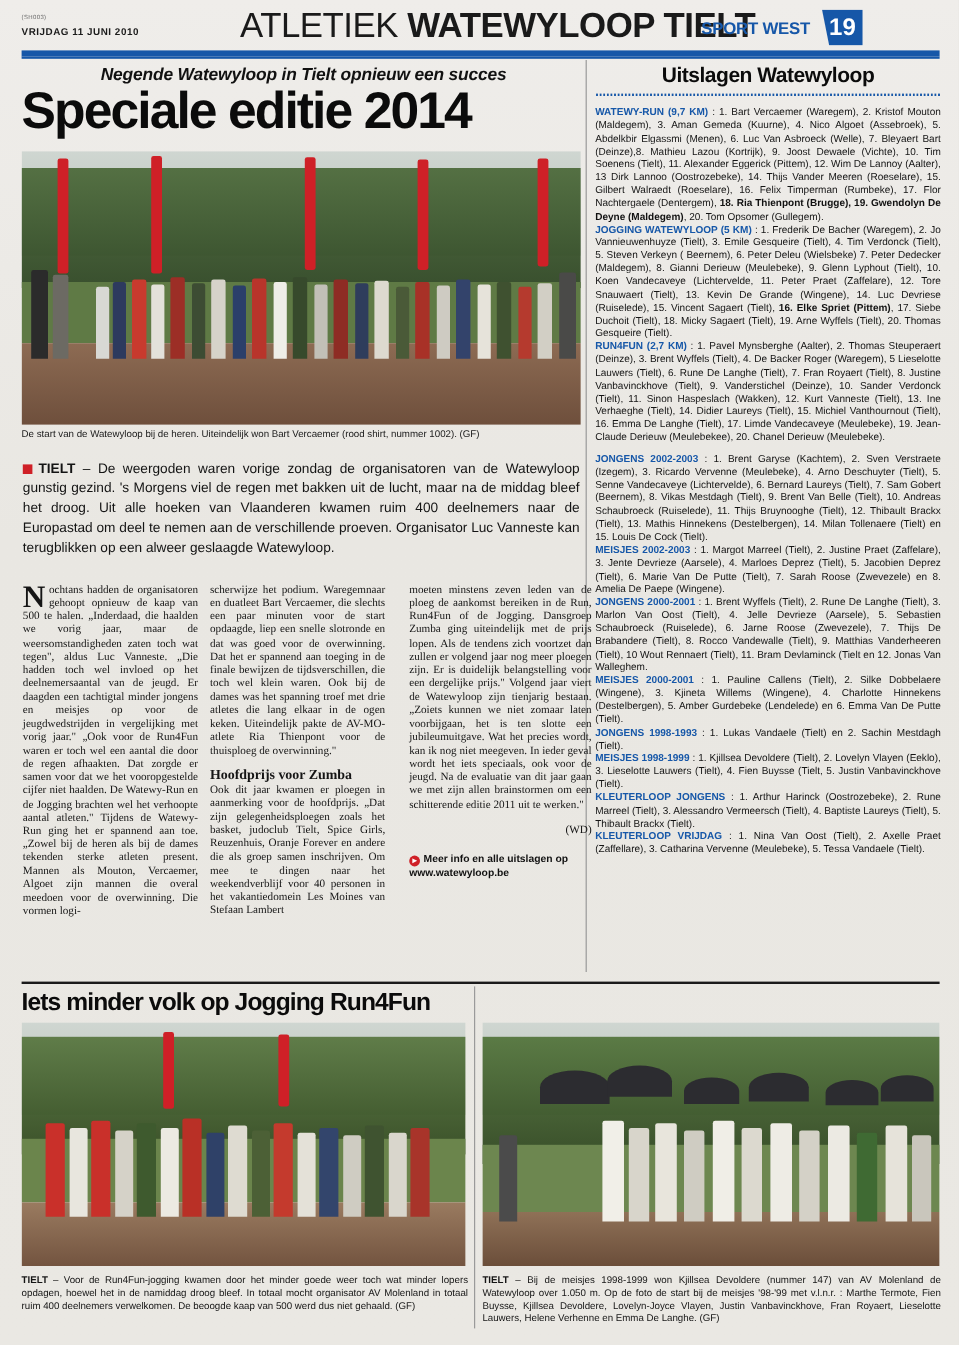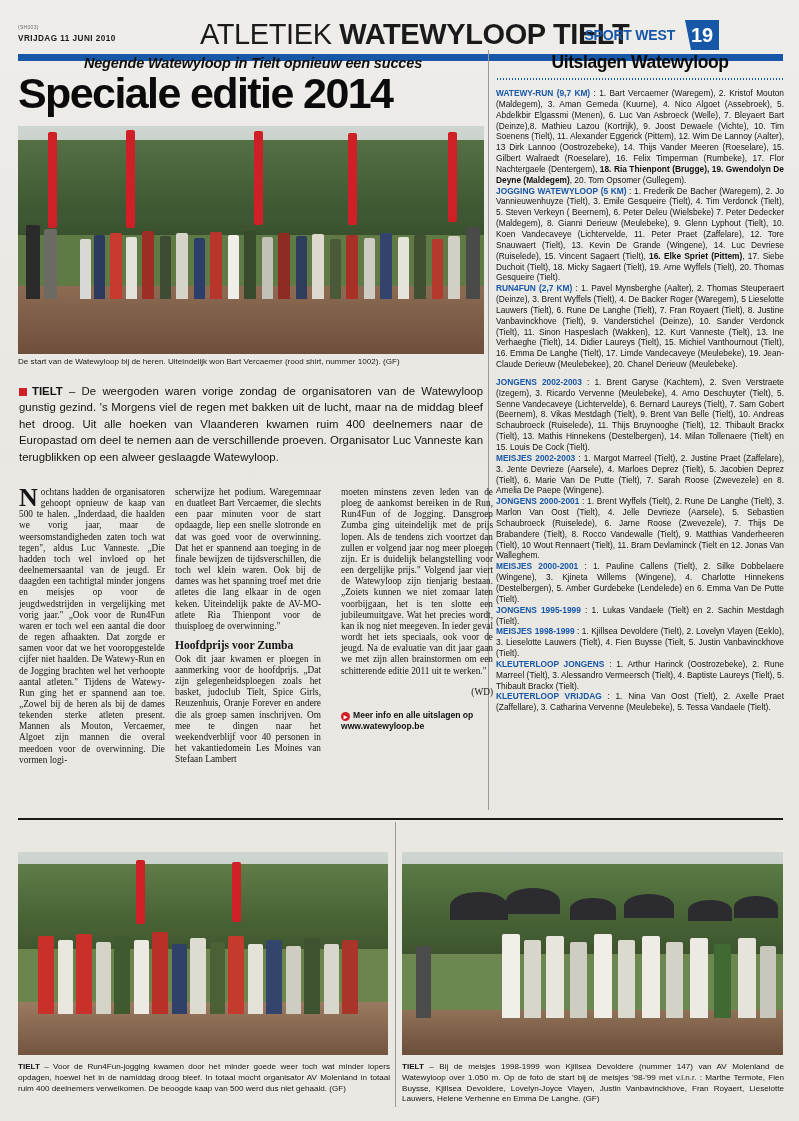--- a/index.html
+++ b/index.html
@@ -8,21 +8,21 @@
     background:#e8e6e1;
     font-family:"Liberation Serif",serif;
     overflow:hidden;
     position:relative;
   }
   .page{
     position:absolute;inset:0;
     background:linear-gradient(180deg,#efedea 0%,#e9e7e2 40%,#eae8e3 100%);
   }
   
-  .masthead{position:absolute;left:0;top:16px;width:721px;height:46px;}
+  .masthead{position:absolute;left:0;top:4px;width:721px;height:46px;}
   .mast-meta{position:absolute;left:18px;top:8px;font-family:"Liberation Sans",sans-serif;}
   .mast-code{font-size:5px;color:#6a6a6a;letter-spacing:.3px;}
   .mast-date{font-size:8.2px;font-weight:bold;color:#1b1b1b;letter-spacing:.45px;margin-top:4px;}
   .mast-title{
     position:absolute;left:200px;top:2px;width:385px;
     text-align:center;
     font-family:"Liberation Sans",sans-serif;
     font-size:29px;color:#1a1a1a;
     letter-spacing:-.4px;white-space:nowrap;
   }
@@ -262,28 +262,29 @@
   <div class="res-dots"></div>
   <div class="results" id="results-body">
       <span class="grp"><span class="lbl">WATEWY-RUN (9,7 KM)</span><span> : 1. Bart Vercaemer (Waregem), 2. Kristof Mouton (Maldegem), 3. Aman Gemeda (Kuurne), 4. Nico Algoet (Assebroek), 5. Abdelkbir Elgassmi (Menen), 6. Luc Van Asbroeck (Welle), 7. Bleyaert Bart (Deinze),8. Mathieu Lazou (Kortrijk), 9. Joost Dewaele (Vichte), 10. Tim Soenens (Tielt), 11. Alexander Eggerick (Pittem), 12. Wim De Lannoy (Aalter), 13 Dirk Lannoo (Oostrozebeke), 14. Thijs Vander Meeren (Roeselare), 15. Gilbert Walraedt (Roeselare), 16. Felix Timperman (Rumbeke), 17. Flor Nachtergaele (Dentergem), </span><b>18. Ria Thienpont (Brugge), 19. Gwendolyn De Deyne (Maldegem)</b><span>, 20. Tom Opsomer (Gullegem).</span></span> 
       <span class="grp"><span class="lbl">JOGGING WATEWYLOOP (5 KM)</span><span> : 1. Frederik De Bacher (Waregem), 2. Jo Vannieuwenhuyze (Tielt), 3. Emile Gesqueire (Tielt), 4. Tim Verdonck (Tielt), 5. Steven Verkeyn ( Beernem), 6. Peter Deleu (Wielsbeke) 7. Peter Dedecker (Maldegem), 8. Gianni Derieuw (Meulebeke), 9. Glenn Lyphout (Tielt), 10. Koen Vandecaveye (Lichtervelde, 11. Peter Praet (Zaffelare), 12. Tore Snauwaert (Tielt), 13. Kevin De Grande (Wingene), 14. Luc Devriese (Ruiselede), 15. Vincent Sagaert (Tielt), </span><b>16. Elke Spriet (Pittem)</b><span>, 17. Siebe Duchoit (Tielt), 18. Micky Sagaert (Tielt), 19. Arne Wyffels (Tielt), 20. Thomas Gesqueire (Tielt).</span></span> 
       <span class="grp"><span class="lbl">RUN4FUN (2,7 KM)</span><span> : 1. Pavel Mynsberghe (Aalter), 2. Thomas Steuperaert (Deinze), 3. Brent Wyffels (Tielt), 4. De Backer Roger (Waregem), 5 Lieselotte Lauwers (Tielt), 6. Rune De Langhe (Tielt), 7. Fran Royaert (Tielt), 8. Justine Vanbavinckhove (Tielt), 9. Vanderstichel (Deinze), 10. Sander Verdonck (Tielt), 11. Sinon Haspeslach (Wakken), 12. Kurt Vanneste (Tielt), 13. Ine Verhaeghe (Tielt), 14. Didier Laureys (Tielt), 15. Michiel Vanthournout (Tielt), 16. Emma De Langhe (Tielt), 17. Limde Vandecaveye (Meulebeke), 19. Jean-Claude Derieuw (Meulebekee), 20. Chanel Derieuw (Meulebeke).</span></span> 
       <span class="gap"></span>
       <span class="grp"><span class="lbl">JONGENS 2002-2003</span><span> : 1. Brent Garyse (Kachtem), 2. Sven Verstraete (Izegem), 3. Ricardo Vervenne (Meulebeke), 4. Arno Deschuyter (Tielt), 5. Senne Vandecaveye (Lichtervelde), 6. Bernard Laureys (Tielt), 7. Sam Gobert (Beernem), 8. Vikas Mestdagh (Tielt), 9. Brent Van Belle (Tielt), 10. Andreas Schaubroeck (Ruiselede), 11. Thijs Bruynooghe (Tielt), 12. Thibault Brackx (Tielt), 13. Mathis Hinnekens (Destelbergen), 14. Milan Tollenaere (Tielt) en 15. Louis De Cock (Tielt).</span></span> 
       <span class="grp"><span class="lbl">MEISJES 2002-2003</span><span> : 1. Margot Marreel (Tielt), 2. Justine Praet (Zaffelare), 3. Jente Devrieze (Aarsele), 4. Marloes Deprez (Tielt), 5. Jacobien Deprez (Tielt), 6. Marie Van De Putte (Tielt), 7. Sarah Roose (Zwevezele) en 8. Amelia De Paepe (Wingene).</span></span> 
       <span class="grp"><span class="lbl">JONGENS 2000-2001</span><span> : 1. Brent Wyffels (Tielt), 2. Rune De Langhe (Tielt), 3. Marlon Van Oost (Tielt), 4. Jelle Devrieze (Aarsele), 5. Sebastien Schaubroeck (Ruiselede), 6. Jarne Roose (Zwevezele), 7. Thijs De Brabandere (Tielt), 8. Rocco Vandewalle (Tielt), 9. Matthias Vanderheeren (Tielt), 10 Wout Rennaert (Tielt), 11. Bram Devlaminck (Tielt en 12. Jonas Van Walleghem.</span></span> 
       <span class="grp"><span class="lbl">MEISJES 2000-2001</span><span> : 1. Pauline Callens (Tielt), 2. Silke Dobbelaere (Wingene), 3. Kjineta Willems (Wingene), 4. Charlotte Hinnekens (Destelbergen), 5. Amber Gurdebeke (Lendelede) en 6. Emma Van De Putte (Tielt).</span></span> 
-      <span class="grp"><span class="lbl">JONGENS 1995-1999</span><span> : 1. Lukas Vandaele (Tielt) en 2. Sachin Mestdagh (Tielt).</span></span> 
+      <span class="grp"><span class="lbl">JONGENS 1998-1993</span><span> : 1. Lukas Vandaele (Tielt) en 2. Sachin Mestdagh (Tielt).</span></span> 
       <span class="grp"><span class="lbl">MEISJES 1998-1999</span><span> : 1. Kjillsea Devoldere (Tielt), 2. Lovelyn Vlayen (Eeklo), 3. Lieselotte Lauwers (Tielt), 4. Fien Buysse (Tielt, 5. Justin Vanbavinckhove (Tielt).</span></span> 
       <span class="grp"><span class="lbl">KLEUTERLOOP JONGENS</span><span> : 1. Arthur Harinck (Oostrozebeke), 2. Rune Marreel (Tielt), 3. Alessandro Vermeersch (Tielt), 4. Baptiste Laureys (Tielt), 5. Thibault Brackx (Tielt).</span></span> 
       <span class="grp"><span class="lbl">KLEUTERLOOP VRIJDAG</span><span> : 1. Nina Van Oost (Tielt), 2. Axelle Praet (Zaffellare), 3. Catharina Vervenne (Meulebeke), 5. Tessa Vandaele (Tielt).</span></span> 
     </div>
 
   <div class="hrule"></div>
   <div class="vrule2"></div>
+  <div class="bot-head-l">Iets minder volk op Jogging Run4Fun</div>
 
   <div class="photo-bl">
     <div class="sky"></div>
     <div class="trees" style="height:48%;background:linear-gradient(180deg,#5a7842,#31491f);"></div>
     <div class="grassL" style="bottom:26%;height:26%;background:#6b854c;"></div>
     <div class="track" style="height:26%;background:linear-gradient(180deg,#9a7b60,#735440);"></div>
     <div class="banner" style="left:118px;top:8px;height:64px;"></div>
     <div class="banner" style="left:214px;top:10px;height:60px;"></div>
     <div class="crowd" style="bottom:20%;height:44%;">
       <span class="runner" style="left:20px;width:16px;height:78px;background:#c9302a;"></span>

